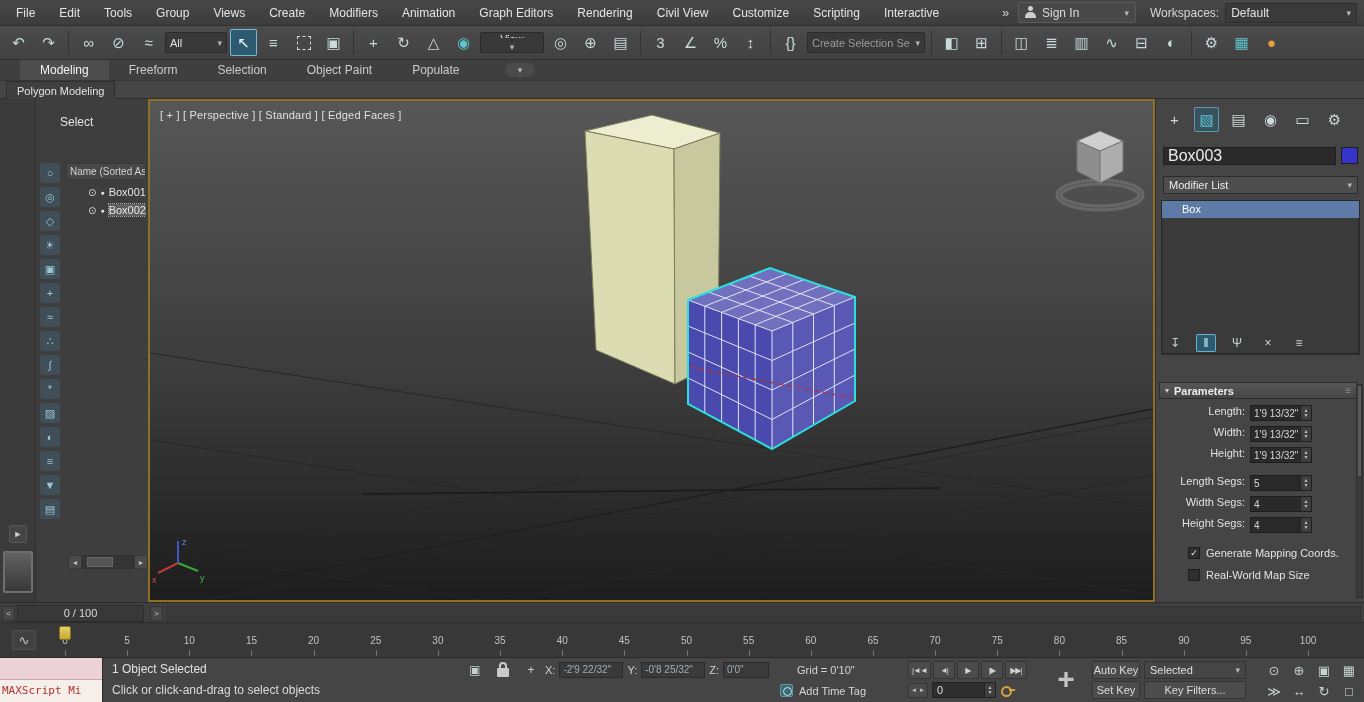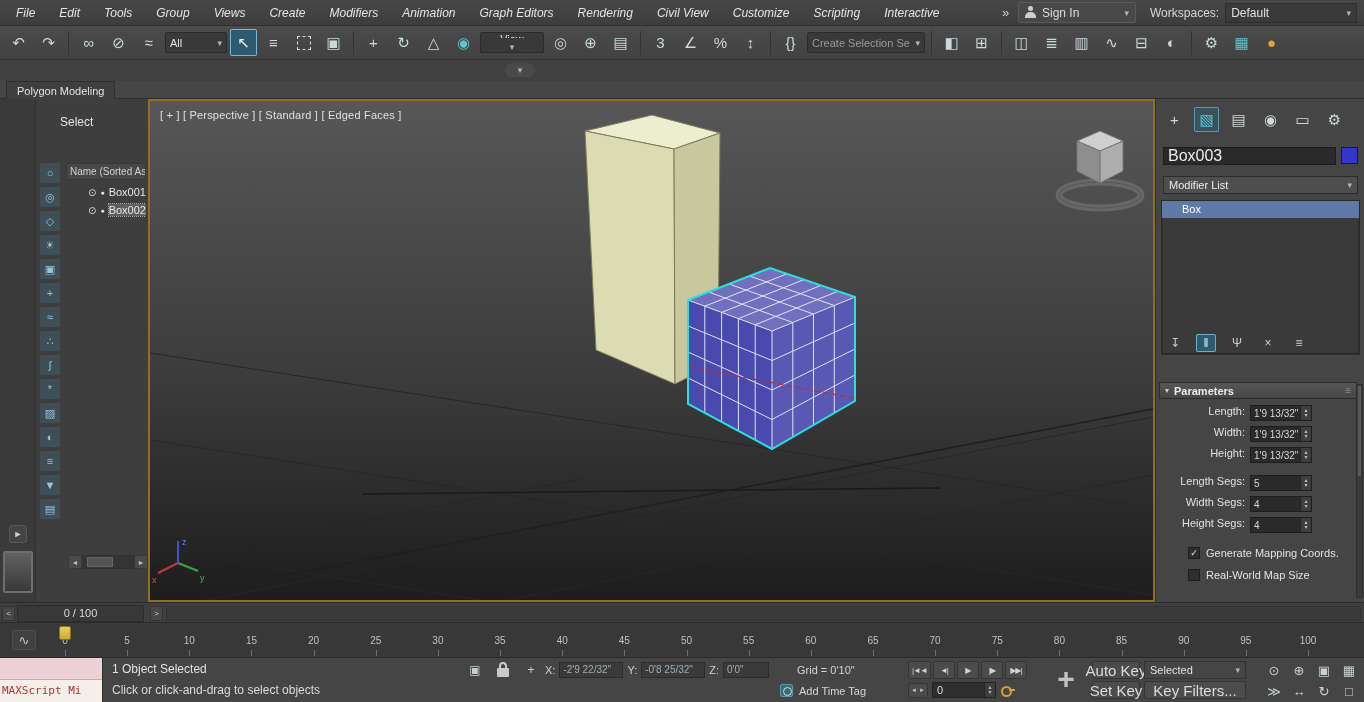--- a/index.html
+++ b/index.html
@@ -1,21 +1,21 @@
 <!DOCTYPE html>
 <html><head>
 <meta charset="utf-8">
 <style>
 *{margin:0;padding:0;box-sizing:border-box;}
 body{width:1364px;height:702px;overflow:hidden;background:#2e2e2e;font-family:"Liberation Sans","DejaVu Sans",sans-serif;font-size:12px;color:#dcdcdc;}
 #root{position:relative;width:1364px;height:702px;background:#414141;overflow:hidden;}
 
 
 .menubar{position:absolute;left:0;top:0;width:1364px;height:26px;background:linear-gradient(#474747,#3d3d3d);border-bottom:1px solid #2f2f2f;}
-.menubar-items{position:absolute;left:4px;top:0;height:25px;display:flex;font-style:italic;}
+.menubar-items{position:absolute;left:4px;top:0;height:25px;display:flex;}
 .menu-item{padding:0 12px;display:flex;align-items:center;height:100%;color:#e4e4e4;cursor:default;white-space:nowrap;}
 .menu-overflow{position:absolute;left:1002px;top:0;height:25px;display:flex;align-items:center;color:#cfcfcf;font-size:13px;}
 .signin{position:absolute;left:1018px;top:2px;width:118px;height:21px;background:#484848;border:1px solid #5a5a5a;border-radius:2px;display:flex;align-items:center;gap:6px;padding:0 6px;}
 .person-icon{width:11px;height:13px;position:relative;flex:none;}
 .person-icon::before{content:"";position:absolute;left:3px;top:0;width:5px;height:5px;border-radius:50%;background:#cfcfcf;}
 .person-icon::after{content:"";position:absolute;left:0;top:6px;width:11px;height:6px;border-radius:5px 5px 0 0;background:#cfcfcf;}
 .dd-arrow{font-size:9px;color:#b5b5b5;}
 .signin .dd-arrow{margin-left:auto;}
 .workspaces{position:absolute;left:1150px;top:0;height:25px;display:flex;align-items:center;gap:6px;}
 .ws-label{color:#d6d6d6;white-space:nowrap;}
@@ -142,21 +142,21 @@
 .playback{position:absolute;left:908px;top:3px;display:flex;gap:2px;}
 .pb-btn{min-width:22px;height:18px;padding:0 3px;background:#4b4b4b;border:1px solid #353535;border-radius:2px;color:#d2d2d2;font-size:8px;display:flex;align-items:center;justify-content:center;letter-spacing:-1px;}
 .frame-stepper{position:absolute;left:908px;top:24px;display:flex;align-items:center;gap:4px;}
 .fs-arrows{width:20px;height:15px;background:#4b4b4b;border:1px solid #353535;color:#c8c8c8;font-size:6px;display:flex;align-items:center;justify-content:center;gap:2px;border-radius:2px;}
 .frame-field{width:64px;height:16px;background:#2e2e2e;border:1px solid #222;display:flex;align-items:center;}
 .frame-field .val{flex:1;font-size:11px;color:#dedede;padding-left:4px;}
 .key-icon{width:15px;height:15px;position:relative;}
 .key-icon::before{content:"";position:absolute;left:1px;top:3px;width:7px;height:7px;border:2px solid #d8a13a;border-radius:50%;}
 .key-icon::after{content:"";position:absolute;left:9px;top:6px;width:6px;height:2px;background:#d8a13a;}
 .nav-cross{position:absolute;left:1048px;top:2px;width:36px;height:38px;display:flex;align-items:center;justify-content:center;color:#c2c2c2;font-size:30px;font-weight:bold;}
-.sb-btn{position:absolute;width:48px;height:18px;background:#4c4c4c;border:1px solid #343434;border-radius:2px;color:#dcdcdc;font-size:15px;display:flex;align-items:center;justify-content:center;white-space:nowrap;}
+.sb-btn{position:absolute;width:48px;height:18px;background:#4c4c4c;border:1px solid #343434;border-radius:2px;color:#dcdcdc;font-size:11px;display:flex;align-items:center;justify-content:center;white-space:nowrap;}
 .autokey{left:1092px;top:3px;}
 .setkey{left:1092px;top:23px;}
 .sb-dd{position:absolute;left:1144px;top:3px;width:102px;height:18px;background:#454545;border:1px solid #333;display:flex;align-items:center;padding:0 5px;font-size:11px;color:#e0e0e0;}
 .sb-dd .dd-arrow{margin-left:auto;}
 .keyfilters{left:1144px;top:23px;width:102px;}
 .nav-cluster{position:absolute;left:1262px;top:2px;display:grid;grid-template-columns:repeat(4,24px);grid-auto-rows:20px;gap:1px;}
 .nav-icon{display:flex;align-items:center;justify-content:center;color:#c8d4d4;font-size:13px;}
 </style>
 </head>
 <body>
@@ -244,20 +244,27 @@
       <div class="tbi">▥</div>
       <div class="tbi">∿</div>
       <div class="tbi">⊟</div>
       <div class="tbi">◐</div>
       <div class="tb-sep"></div>
       <div class="tbi">⚙</div>
       <div class="tbi tint-teal">▦</div>
       <div class="tbi tint-orange">●</div>
     </div>
 
+  <div class="ribbon-tabs">
+      <div class="rtab active">Modeling</div>
+      <div class="rtab">Freeform</div>
+      <div class="rtab">Selection</div>
+      <div class="rtab">Object Paint</div>
+      <div class="rtab">Populate</div>
+    </div>
   <div class="ribbon-config">
     <span class="dd-arrow">▾</span>
   </div>
   <div class="ribbon-sub">
     <div class="subtab">Polygon Modeling</div>
   </div>
 
   <div class="left-strip">
     <div class="layout-arrow">►</div>
     <div class="layout-thumb"></div>

